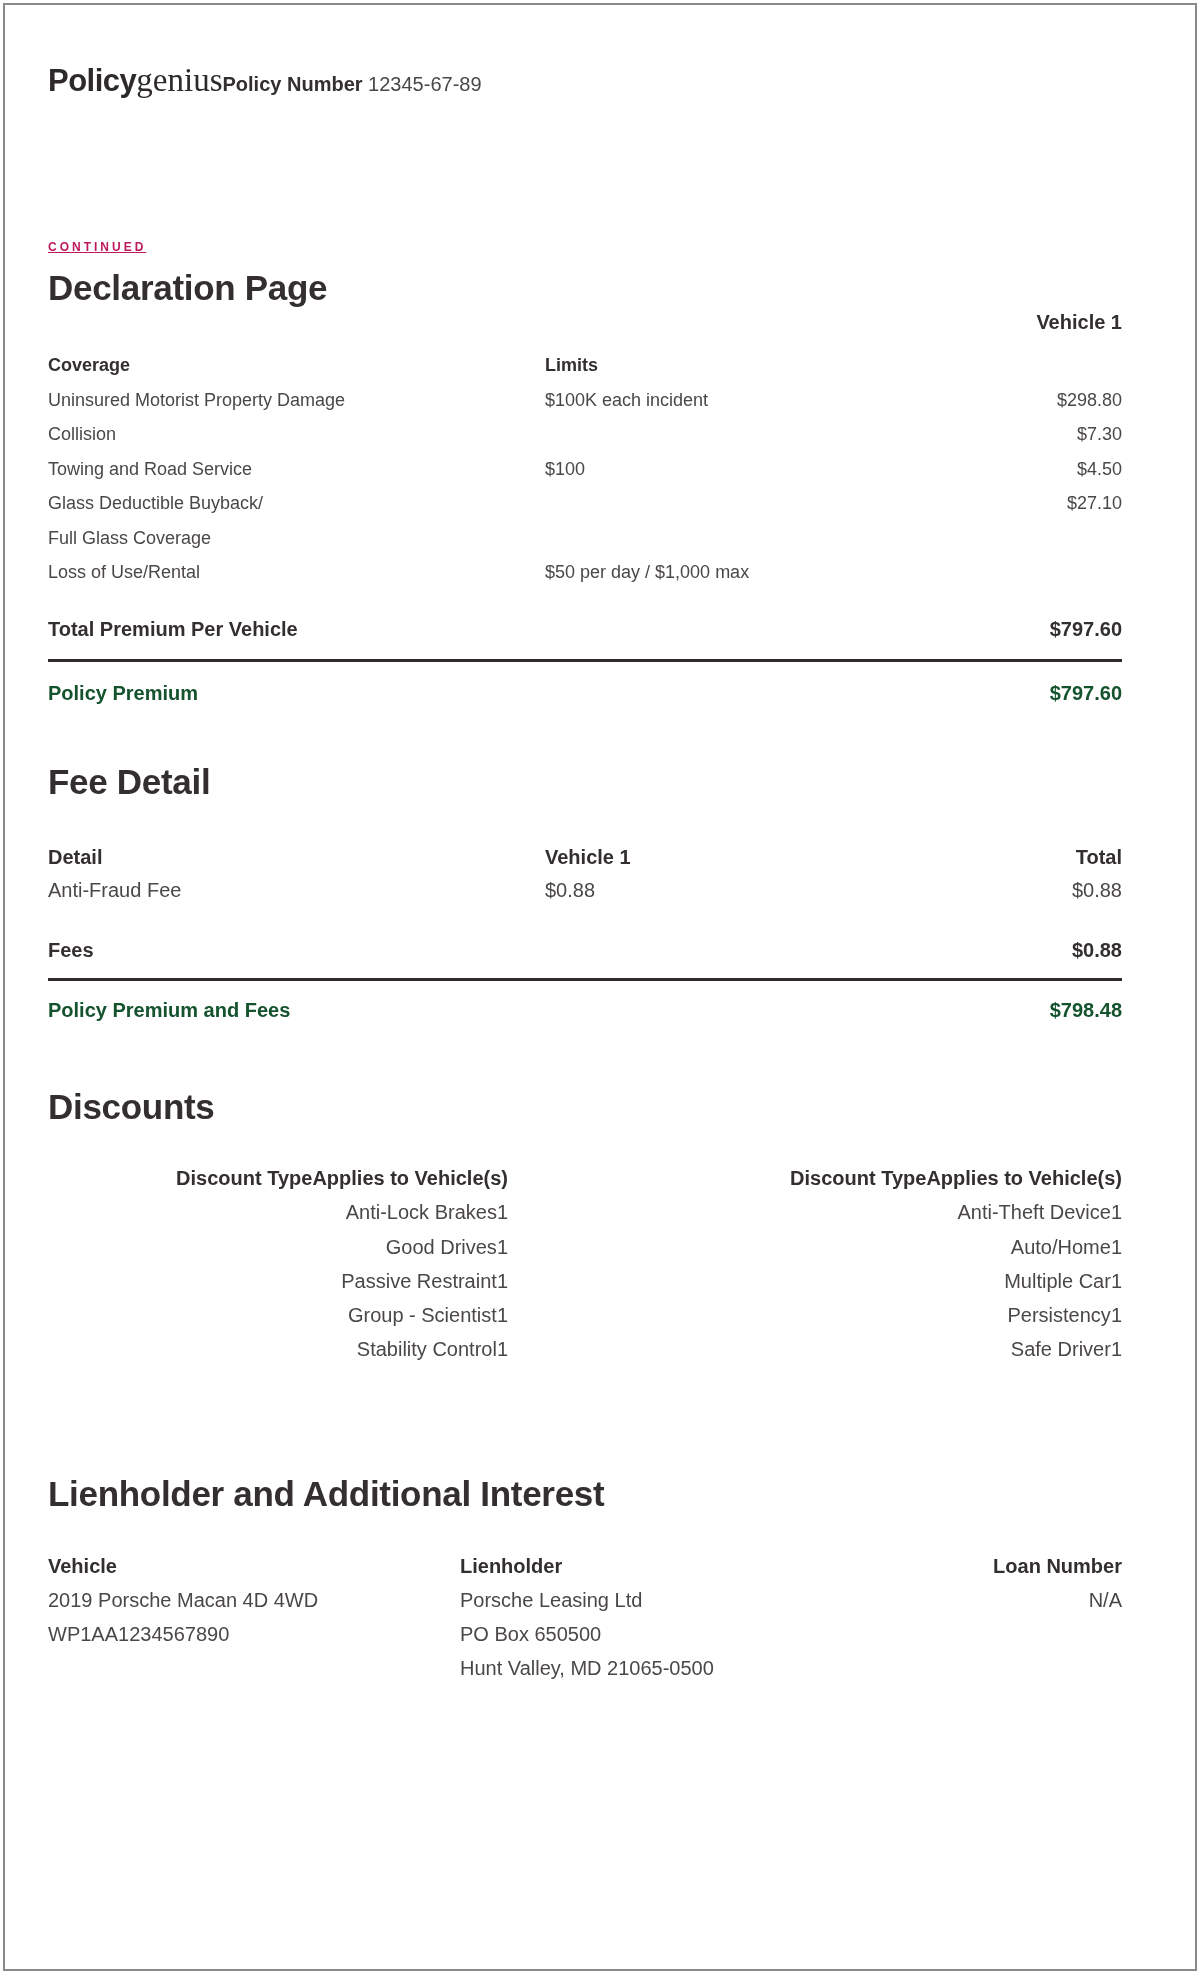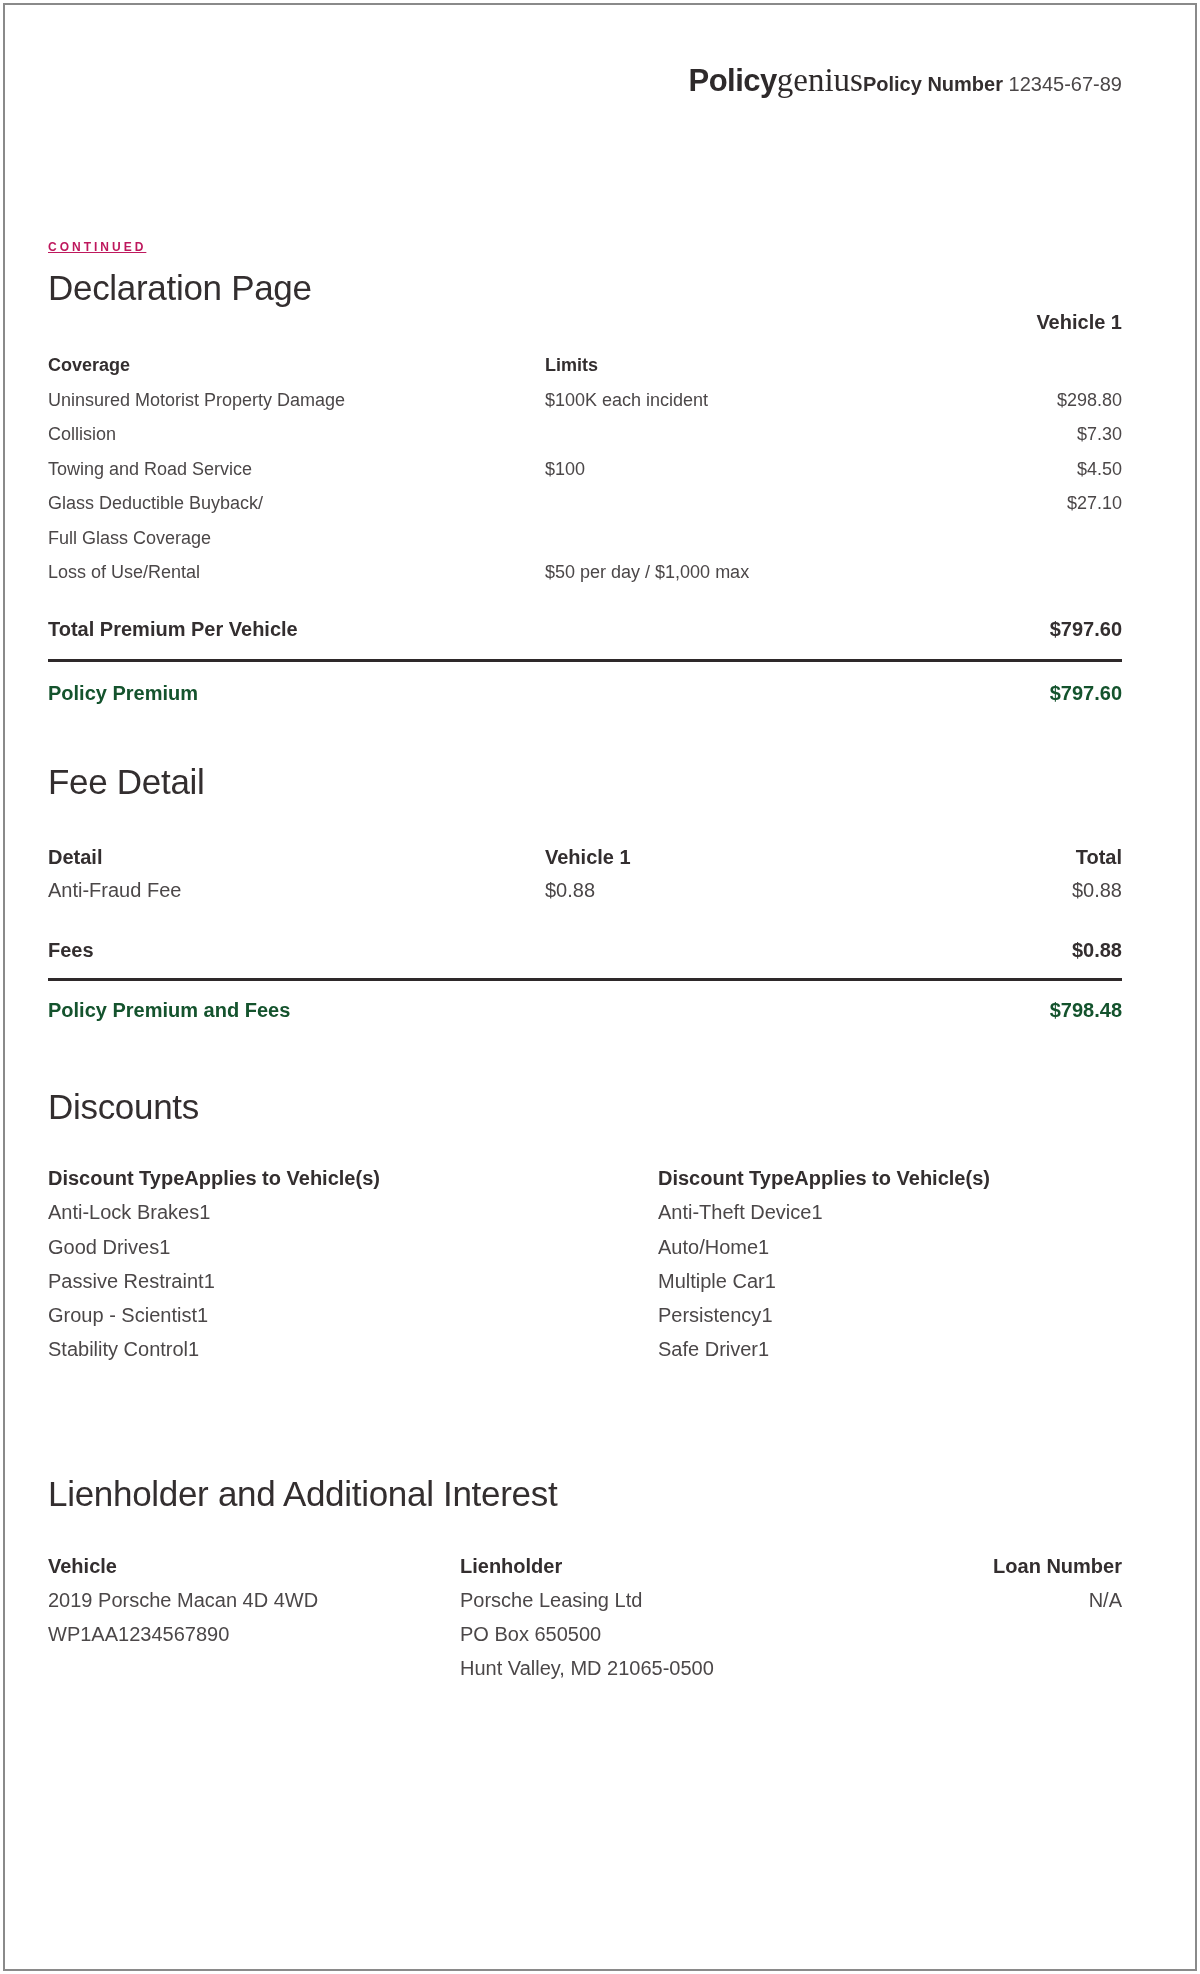--- a/index.html
+++ b/index.html
@@ -12,29 +12,29 @@
     overflow:hidden;
   }
   .frame {
     position:absolute; inset:3px;
     border:2px solid #8a8a8a;
     pointer-events:none;
   }
   .abs { position:absolute; left:48px; right:78px; }
 
   
-  .header { top:62px; display:flex; justify-content:flex-end; align-items:baseline; }
+  .header { top:62px; display:flex; justify-content:flex-start; align-items:baseline; }
   .logo { font-size:31px; font-weight:700; color:#2e2a2b; letter-spacing:-0.5px; }
   .logo .serif { font-family:"Liberation Serif", serif; font-weight:400; font-size:33px; letter-spacing:0; }
   .polnum { font-size:20px; color:#4b4748; }
   .polnum b { color:#332e2f; font-weight:700; }
 
   
   .kicker { top:240px; font-size:12px; font-weight:700; letter-spacing:3px; color:#be185d;text-decoration:underline; }
-  .h1 { font-size:35px; font-weight:400; color:#332e2f; letter-spacing:-0.3px; }
+  .h1 { font-size:35px; font-weight:700; color:#332e2f; letter-spacing:-0.3px; }
   .decl-title  { top:268px; }
   .fee-title   { top:762px; }
   .disc-title  { top:1087px; }
   .lien-title  { top:1474px; }
 
   .veh-head { top:311px; text-align:right; font-weight:700; font-size:20px; color:#332e2f; }
 
   
   .b { font-weight:700; color:#332e2f; }
   .orange { color:#14532d; font-weight:700; }
@@ -55,21 +55,21 @@
 
   .rule { height:3px; background:#2e292a; }
   .hr1 { top:659px; }
   .hr2 { top:978px; }
 
   
   .disc-wrap { top:1161px; display:flex; justify-content:space-between; }
   .disc-table { font-size:20px; }
   .disc-table.left  { width:460px; }
   .disc-table.right { width:464px; }
-  .disc-table .drow { display:flex; justify-content:flex-start; line-height:34.3px; }
+  .disc-table .drow { display:flex; justify-content:flex-end; line-height:34.3px; }
 
   
   .lien-grid { top:1549px; display:grid; grid-template-columns:412px 1fr auto; font-size:20px; }
   .lien-grid .line { line-height:34px; }
   .lien-grid .r { text-align:right; }
 </style>
 </head>
 <body>
 
 <div class="page">

